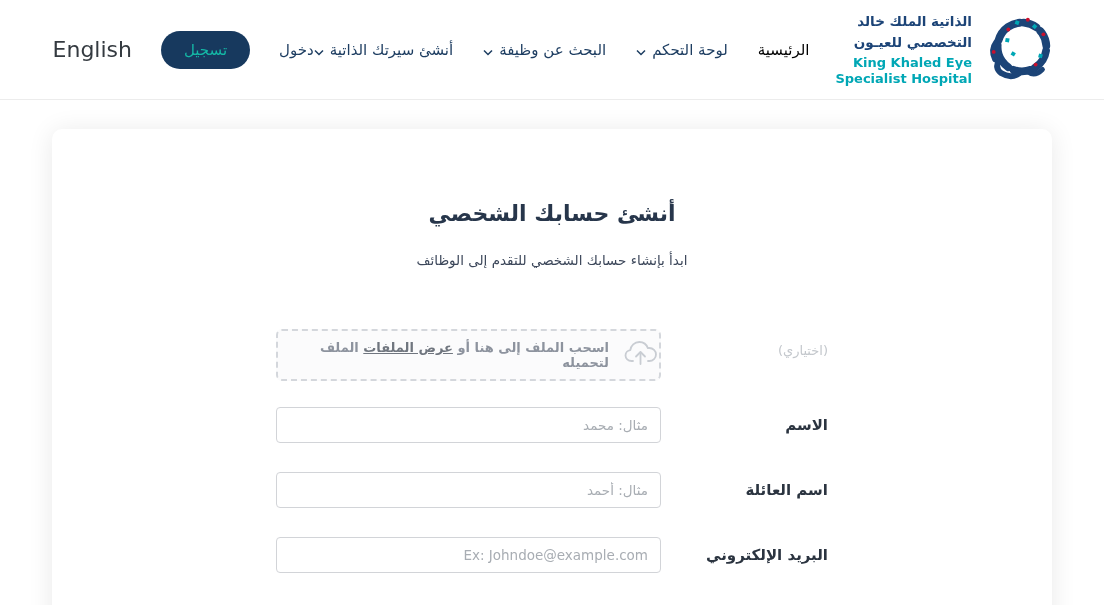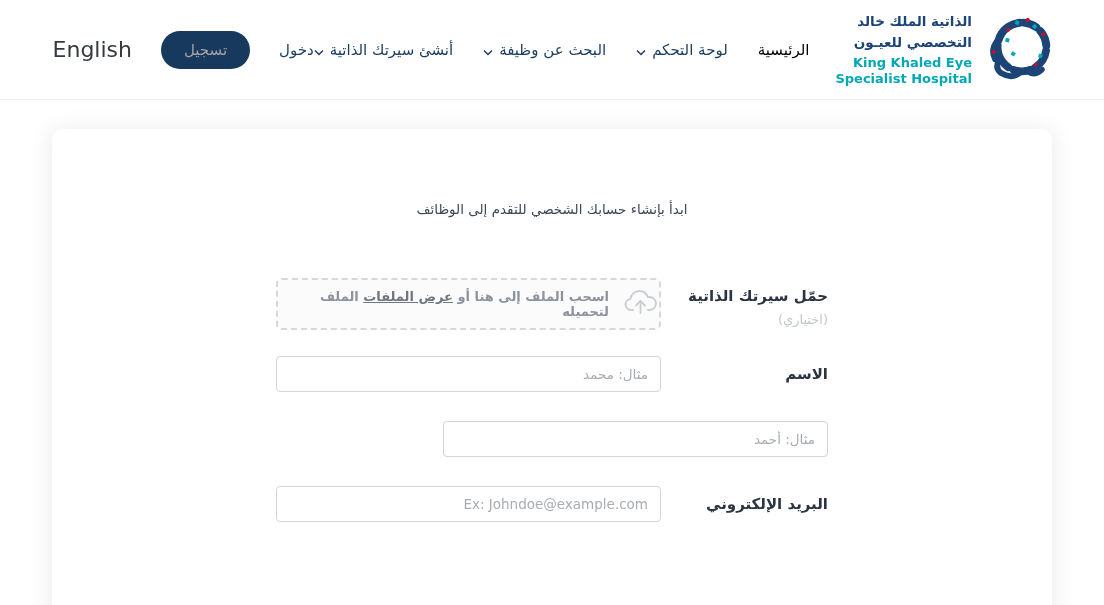--- a/index.html
+++ b/index.html
@@ -14,21 +14,21 @@
   .logo-ar { font-size:13.5px; font-weight:bold; color:#1c4477; }
   .logo-en { font-size:13px; font-weight:bold; color:#00a7b5; line-height:1.25; margin-top:2px; }
   .nav { display:flex; align-items:center; gap:30px; margin-right:26px; }
   .nav-item { display:flex; align-items:center; gap:6px; font-size:15px;
     color:#1d3d61; cursor:pointer; text-decoration:none; white-space:nowrap; }
   .nav-item.active { color:#000000; }
   .chev { display:inline-block; margin-top:3px; }
   .spacer { flex:1; }
   .auth { display:flex; align-items:center; gap:29px; }
   .login-link { font-size:15px; color:#1d3d61; text-decoration:none; cursor:pointer; }
-  .register-btn { background:#17395e; color:#a3a3a3; border:none; border-radius:9999px;
+  .register-btn { background:#17395e; color:#14b8a6; border:none; border-radius:9999px;
     padding:10px 23px; font-size:15px; cursor:pointer;
     font-family:"DejaVu Sans","Liberation Sans",sans-serif; }
   .lang-link { font-size:22px; color:#343a40; text-decoration:none; cursor:pointer; }
 
   
   .card { width:1000px; margin:29px auto 0; background:#fff; border-radius:10px;
     box-shadow:0 2px 26px rgba(0,0,0,0.09); padding:72px 0 90px; min-height:520px; }
   .page-title { text-align:center; font-size:22px; font-weight:bold; color:#27364b;
     margin-bottom:26px; }
   .page-subtitle { text-align:center; font-size:13.5px; color:#3c475a; margin-bottom:61px; }
@@ -127,27 +127,27 @@
 
   <div class="auth">
     <a class="login-link">دخول</a>
     <button class="register-btn">تسجيل</button>
     <a class="lang-link">English</a>
   </div>
 </header>
 
 <main class="card">
 
+  <h1 class="page-title">أنشئ حسابك الشخصي</h1>
   <p class="page-subtitle">ابدأ بإنشاء حسابك الشخصي للتقدم إلى الوظائف</p>
 
   <div class="form">
 
     <div class="form-row upload-row">
       <div class="label-col">
-        <div class="field-label">حمّل سيرتك الذاتية</div>
         <div class="optional">(اختياري)</div>
       </div>
       <div class="field-col">
         <div class="dropzone">
           <span>
             <svg width="36" height="30" viewBox="0 0 36 30" fill="none" stroke="#c9cdd3" stroke-width="1.8" stroke-linecap="round" stroke-linejoin="round">
               <path d="M10 23 H8.5 C5 23 2.5 20.5 2.5 17.5 C2.5 14.7 4.6 12.4 7.3 12.1 C7.8 7.6 11.6 4 16.3 4 C20.3 4 23.7 6.6 24.9 10.2 C25.3 10.1 25.8 10 26.3 10 C30 10 33 13 33 16.5 C33 20 30 23 26.3 23 H25"></path>
               <path d="M17.5 26 V14.5"></path>
               <path d="M13 18.5 L17.5 14 L22 18.5"></path>
             </svg>
@@ -164,20 +164,23 @@
     <div class="form-row">
       <div class="label-col">
         <label class="field-label">الاسم</label>
       </div>
       <div class="field-col">
         <input class="text-input" type="text" placeholder="مثال: محمد" style="">
       </div>
     </div>
 
     <div class="form-row">
+      <div class="label-col">
+        <label class="field-label">اسم العائلة</label>
+      </div>
       <div class="field-col">
         <input class="text-input" type="text" placeholder="مثال: أحمد" style="">
       </div>
     </div>
 
     <div class="form-row">
       <div class="label-col">
         <label class="field-label">البريد الإلكتروني</label>
       </div>
       <div class="field-col">

